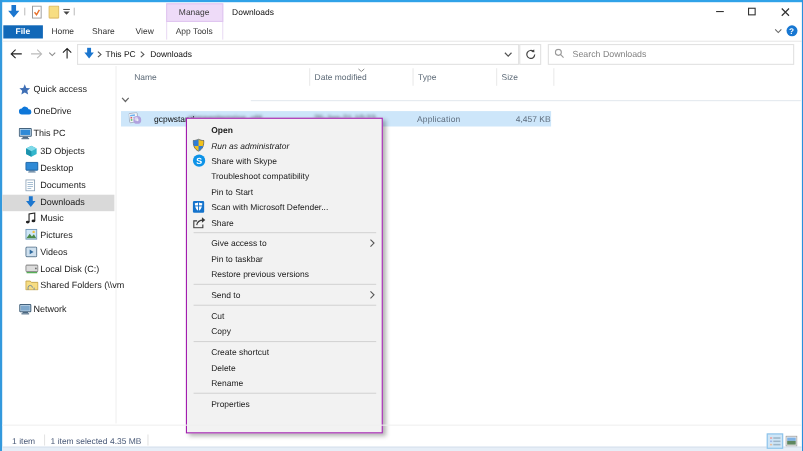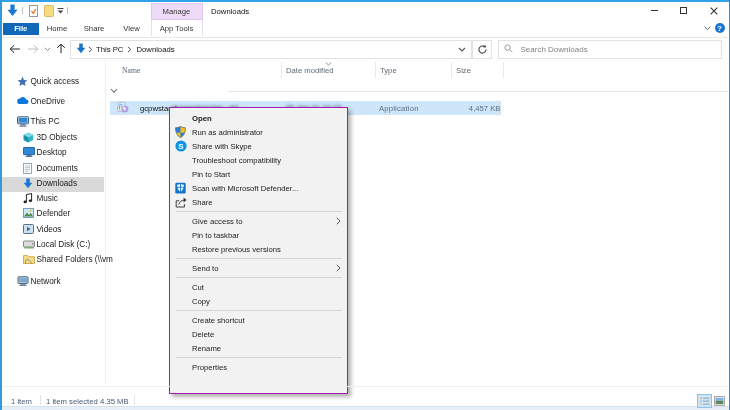--- a/index.html
+++ b/index.html
@@ -154,21 +154,21 @@
           <path d="M3.4 8.8 V1.6 L8.6 0.5 v7.2" stroke="#222" stroke-width="1" fill="none"></path>
           <ellipse cx="2.2" cy="8.9" rx="1.7" ry="1.3" fill="#222"></ellipse>
           <ellipse cx="7.4" cy="7.8" rx="1.7" ry="1.3" fill="#222"></ellipse>
         </svg></div>
       <div class="abs" style="left:36.5px;top:194.3px;color:#1a1a1a;white-space:nowrap;font-size:8.2px;">Music</div>
       <div class="abs" style="left:22.5px;top:208px;width:12px;height:12px;"><svg width="11" height="10" viewBox="0 0 11 10">
           <rect x="0.5" y="0.5" width="10" height="9" fill="#cfe6f7" stroke="#6a92b5" stroke-width="0.9"></rect>
           <path d="M1 8.5 L4 4.5 6 7 7.8 5 10 8.5z" fill="#4a8a4a"></path>
           <circle cx="7.6" cy="2.8" r="1.1" fill="#f0c040"></circle>
         </svg></div>
-      <div class="abs" style="left:36.5px;top:209.3px;color:#1a1a1a;white-space:nowrap;font-size:8.2px;">Defender</div>
+      <div class="abs" style="left:36.5px;top:209.3px;color:#1a1a1a;white-space:nowrap;font-size:8.2px;">Pictures</div>
       <div class="abs" style="left:22.5px;top:223.5px;width:12px;height:12px;"><svg width="11" height="10" viewBox="0 0 11 10">
           <rect x="0.5" y="0.5" width="10" height="9" rx="1" fill="#cfe0ee" stroke="#45637d" stroke-width="0.9"></rect>
           <path d="M4 2.8 L7.5 5 4 7.2z" fill="#2f6a9e"></path>
         </svg></div>
       <div class="abs" style="left:36.5px;top:224.8px;color:#1a1a1a;white-space:nowrap;font-size:8.2px;">Videos</div>
       <div class="abs" style="left:22.5px;top:239px;width:12px;height:12px;"><svg width="12" height="10" viewBox="0 0 12 10">
           <rect x="0.5" y="2" width="11" height="6" rx="0.8" fill="#dcdcdc" stroke="#7a7a7a" stroke-width="0.9"></rect>
           <circle cx="9.6" cy="5" r="0.8" fill="#6a6a6a"></circle>
           <rect x="1.2" y="8.4" width="9.6" height="1" fill="#3fa63f"></rect>
         </svg></div>
@@ -180,21 +180,21 @@
       <div class="abs" style="left:36.5px;top:255.3px;color:#1a1a1a;white-space:nowrap;font-size:8.2px;">Shared Folders (\\vm</div>
       <div class="abs" style="left:16.5px;top:275.5px;width:12px;height:12px;"><svg width="12" height="11" viewBox="0 0 12 11">
           <rect x="1" y="0.8" width="10" height="6.6" rx="0.6" fill="#cfe0ee" stroke="#45637d" stroke-width="1"></rect>
           <rect x="2" y="1.8" width="8" height="4.6" fill="#7fa8cc"></rect>
           <rect x="3.5" y="7.6" width="5" height="0.9" fill="#45637d"></rect>
           <rect x="2.5" y="8.8" width="7" height="1" fill="#45637d"></rect>
         </svg></div>
       <div class="abs" style="left:30.5px;top:276.8px;color:#1a1a1a;white-space:nowrap;font-size:8.2px;">Network</div>
     </div>
 
-<div class="abs" style="left:122px;top:66px;color:#5d6a77;font-family:Liberation Serif, serif;">Name</div>
+<div class="abs" style="left:122px;top:66px;color:#5d6a77;">Name</div>
 <div class="abs" style="left:286px;top:66px;color:#5d6a77;text-align:center;">Date modified</div>
 <div class="abs" style="left:380px;top:66px;color:#5d6a77;">Type</div>
 <div class="abs" style="left:456px;top:66px;color:#5d6a77;">Size</div>
 <svg class="abs" style="left:324.5px;top:62px;" width="7" height="4" viewBox="0 0 7 4">
   <path d="M0.8 0.6 L3.5 3 6.2 0.6" stroke="#888" stroke-width="0.9" fill="none"></path>
 </svg>
 <div class="abs" style="left:280.5px;top:62px;width:1px;height:16px;background:#eaeaea;"></div>
 <div class="abs" style="left:374.5px;top:62px;width:1px;height:16px;background:#eaeaea;"></div>
 <div class="abs" style="left:451px;top:62px;width:1px;height:16px;background:#eaeaea;"></div>
 <div class="abs" style="left:503px;top:62px;width:1px;height:16px;background:#eaeaea;"></div>
@@ -221,21 +221,21 @@
 <div class="abs" style="left:285.5px;top:103.2px;color:#3a4552;filter:blur(1.4px);">25-Jan-21 10:23</div>
 <div class="abs" style="left:379px;top:104px;color:#5f6e7e;letter-spacing:0.18px;">Application</div>
 <div class="abs" style="left:420px;top:104px;width:80.5px;text-align:right;color:#5f6e7e;">4,457 KB</div>
 
 <div id="menu" class="abs" style="left:169px;top:107px;width:179px;height:287px;background:#f2f2f2;border:1px solid #a21caf;box-shadow:2.5px 2.5px 4px rgba(0,0,0,0.3);">
       <div class="abs" style="left:22px;top:5.7px;font-weight:bold;color:#1a1a1a;white-space:nowrap;">Open</div>
       <div class="abs" style="left:4.5px;top:17.5px;width:12px;height:12px;"><svg width="11" height="12" viewBox="0 0 11 12">
           <path d="M5.5 0.5 C7 1.4 8.8 1.8 10.4 1.8 C10.4 6 9.4 9.6 5.5 11.5 C1.6 9.6 0.6 6 0.6 1.8 C2.2 1.8 4 1.4 5.5 0.5z" fill="#f2c21c" stroke="#555" stroke-width="0.7"></path>
           <path d="M5.5 0.5 C4 1.4 2.2 1.8 0.6 1.8 C0.6 3.6 0.8 5.3 1.4 6.8 L5.5 6.8z M5.5 6.8 L9.6 6.8 C8.8 8.9 7.5 10.5 5.5 11.5z" fill="#2e7cd6"></path>
         </svg></div>
-      <div class="abs" style="left:22px;top:19.7px;color:#1a1a1a;white-space:nowrap;">Run as administrator</div>
+      <div class="abs" style="left:22px;top:19.7px;color:#1a1a1a;white-space:nowrap;font-style:italic;">Run as administrator</div>
       <div class="abs" style="left:4.5px;top:31.5px;width:12px;height:12px;"><svg width="12" height="12" viewBox="0 0 12 12">
           <circle cx="6" cy="6" r="5.6" fill="#0d93e8"></circle>
           <text x="6" y="8.8" text-anchor="middle" font-family="Liberation Sans" font-size="8" font-weight="bold" fill="#fff">S</text>
         </svg></div>
       <div class="abs" style="left:22px;top:33.7px;color:#1a1a1a;white-space:nowrap;">Share with Skype</div>
       <div class="abs" style="left:22px;top:47.7px;color:#1a1a1a;white-space:nowrap;">Troubleshoot compatibility</div>
       <div class="abs" style="left:22px;top:61.7px;color:#1a1a1a;white-space:nowrap;">Pin to Start</div>
       <div class="abs" style="left:4.5px;top:73.5px;width:12px;height:12px;"><svg width="11" height="12" viewBox="0 0 11 12">
           <rect x="0.3" y="0.7" width="10.4" height="10.8" rx="1.3" fill="#1473cc"></rect>
           <path d="M5.5 1.8 C6.4 2.4 7.5 2.7 8.9 2.7 C8.9 5.6 8 8.3 5.5 9.9 C3 8.3 2.1 5.6 2.1 2.7 C3.5 2.7 4.6 2.4 5.5 1.8z" fill="#fff"></path>

